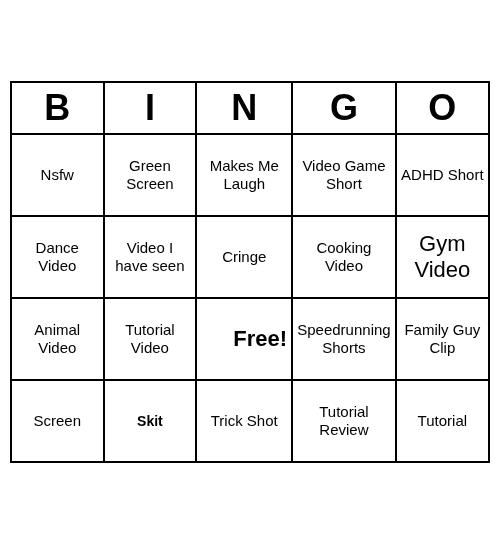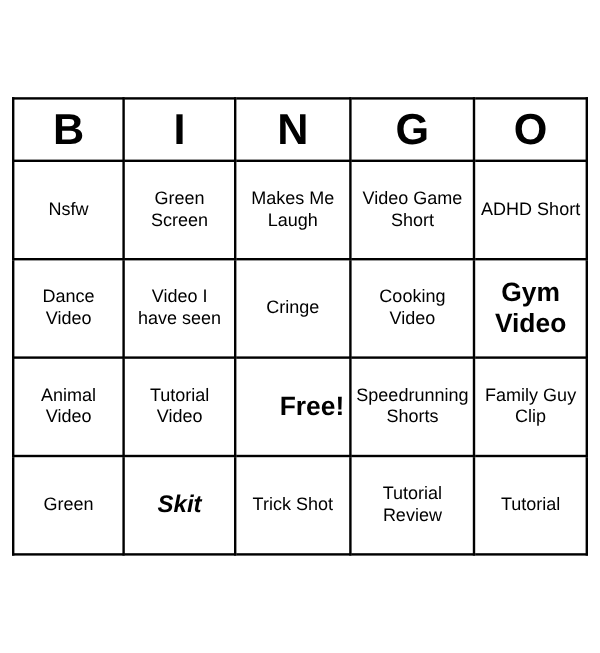--- a/index.html
+++ b/index.html
@@ -74,30 +74,30 @@
         <td class="cell">Green Screen</td>
         <td class="cell">Makes Me Laugh</td>
         <td class="cell">Video Game Short</td>
         <td class="cell">ADHD Short</td>
       </tr>
       <tr>
         <td class="cell">Dance Video</td>
         <td class="cell">Video I have seen</td>
         <td class="cell">Cringe</td>
         <td class="cell">Cooking Video</td>
-        <td class="cell" style="font-size: 22px; font-weight: bold;">Gym Video</td>
+        <td class="cell" style="font-size: 22px; font-weight: normal;">Gym Video</td>
       </tr>
       <tr>
         <td class="cell">Animal Video</td>
         <td class="cell">Tutorial Video</td>
         <td class="cell cell-free">Free!</td>
         <td class="cell cell-small">Speedrunning Shorts</td>
         <td class="cell">Family Guy Clip</td>
       </tr>
       <tr>
-        <td class="cell">Green</td>
-        <td class="cell" style="font-size: 20px; font-weight: bold; font-style: italic;">Skit</td>
+        <td class="cell">Screen</td>
+        <td class="cell" style="font-size: 14px; font-weight: bold;">Skit</td>
         <td class="cell">Trick Shot</td>
         <td class="cell">Tutorial Review</td>
         <td class="cell">Tutorial</td>
       </tr>
     </tbody>
 </table>
 
 </body></html>

